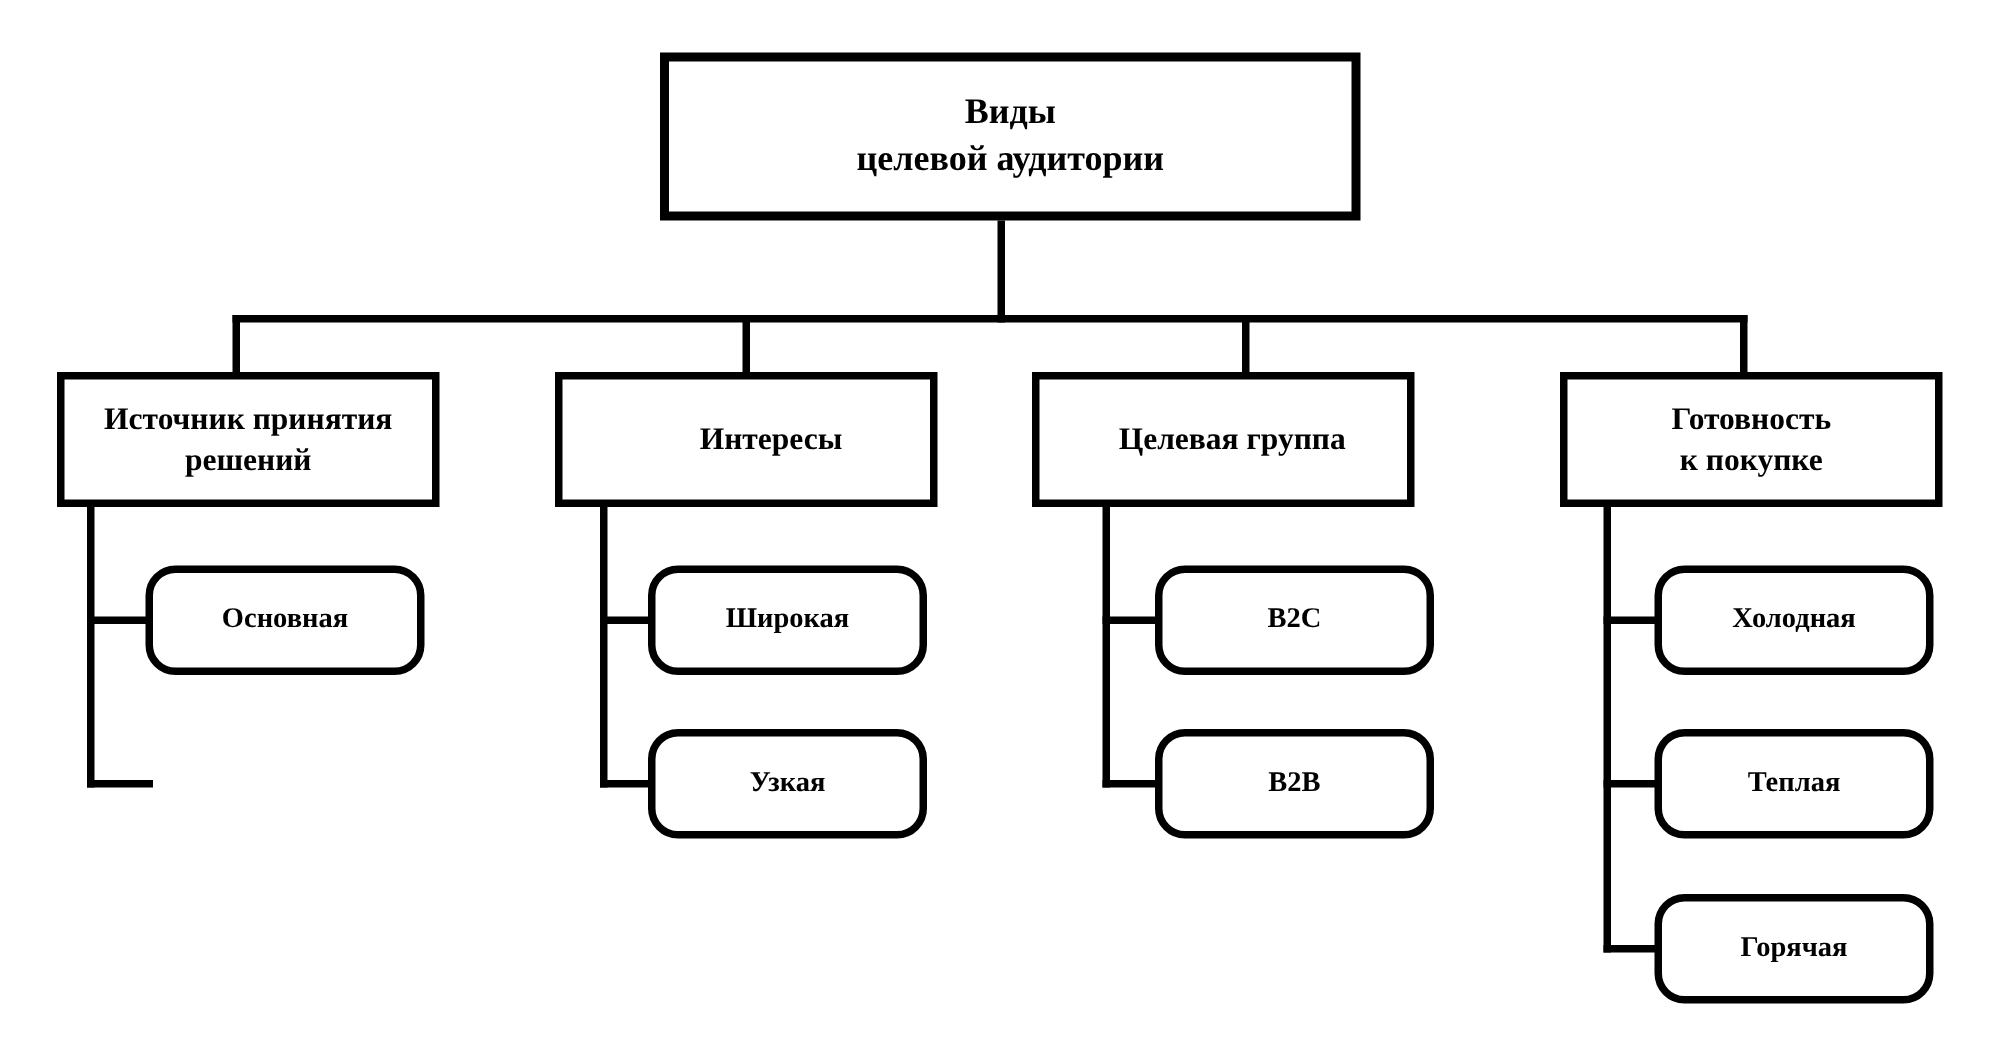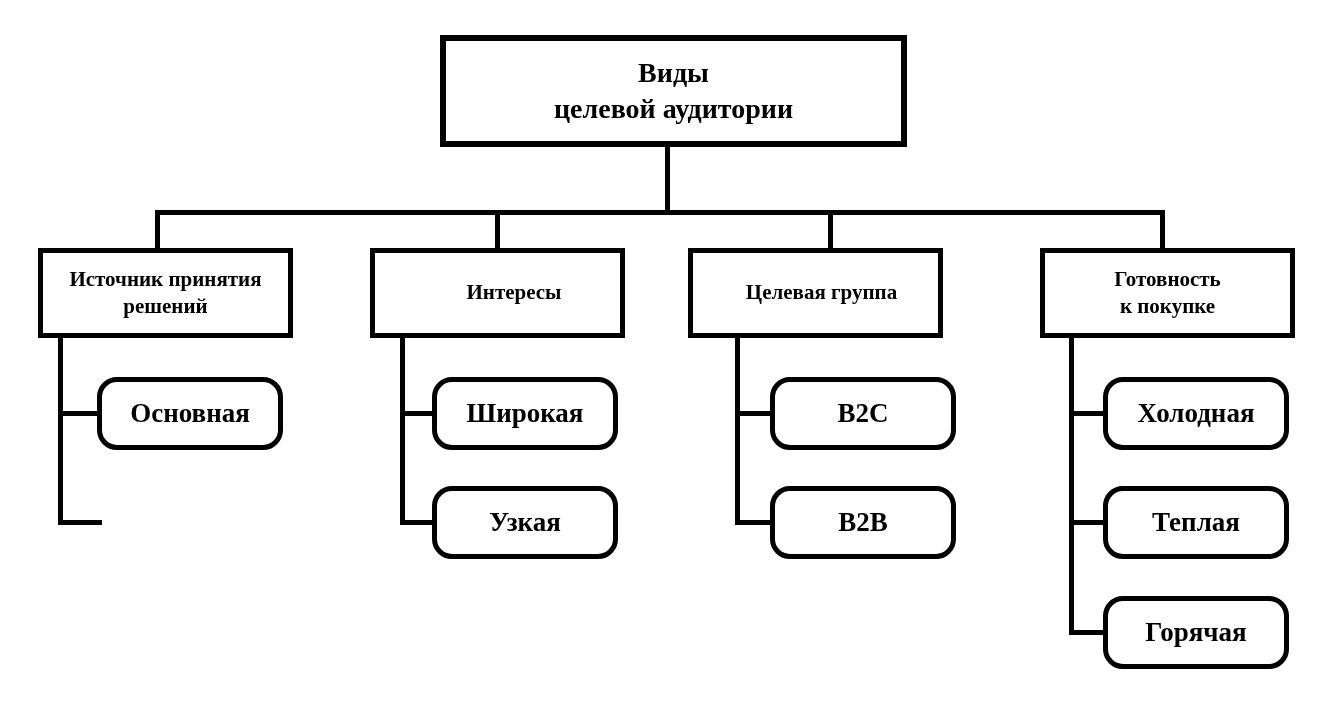--- a/index.html
+++ b/index.html
@@ -21,36 +21,36 @@
     align-items: center;
     justify-content: center;
     text-align: center;
     font-weight: 700;
     white-space: pre-line;
     line-height: 1.3;
   }
   .root {
     left: 440px; top: 35px; width: 467px; height: 112px;
     border-width: 6px;
-    font-size: 28px;
+    font-size: 24px;
     z-index: 2;
   }
   .branch {
     top: 248px; width: 255px; height: 90px;
     font-size: 21px;
     z-index: 2;
   }
   .branch.b1 { left: 38px; }
   .branch.b2 { left: 370px; padding-left: 33px; }
   .branch.b3 { left: 688px; padding-left: 12px; }
   .branch.b4 { left: 1040px; }
   .child {
     width: 186px; height: 73px;
     border-radius: 20px;
-    font-size: 27px;
+    font-size: 19px;
     z-index: 2;
   }
   .g1 { left: 97px; }
   .g2 { left: 432px; }
   .g3 { left: 770px; }
   .g4 { left: 1103px; }
   .rowA { top: 377px; }
   .rowB { top: 486px; }
   .rowC { top: 596px; }
   .line {

